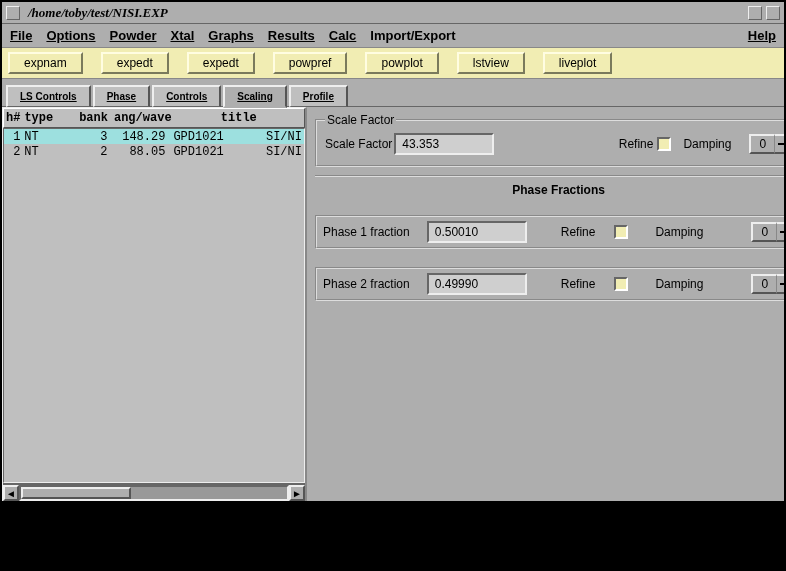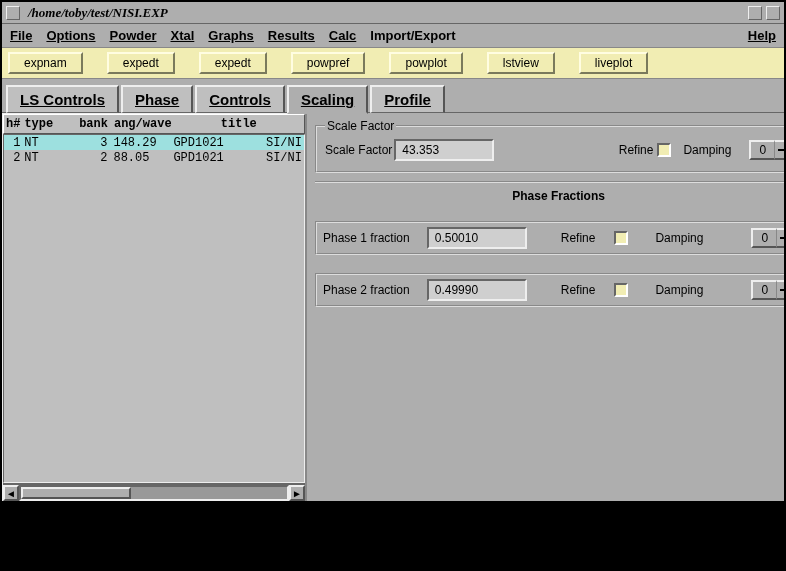--- a/index.html
+++ b/index.html
@@ -62,21 +62,21 @@
     cursor: pointer;
   }
   .menuitem .ul { text-decoration: underline; }
   .menuspacer { flex: 1; }
 
   
   .toolbar {
     background: #f1edb3;
     padding: 4px 6px;
     display: flex;
-    gap: 24px;
+    gap: 18px;
     border-bottom: 1px solid #888;
   }
   .tool-btn {
     background: #f1edb3;
     border-top: 2px solid #fffde1;
     border-left: 2px solid #fffde1;
     border-bottom: 2px solid #7a7a5c;
     border-right: 2px solid #7a7a5c;
     padding: 2px 14px;
     font-size: 12px;
@@ -92,21 +92,21 @@
     gap: 0;
   }
   .tab {
     background: #bfbfbf;
     border-top: 2px solid #eee;
     border-left: 2px solid #eee;
     border-right: 2px solid #555;
     border-bottom: 1px solid #666;
     padding: 4px 12px;
     font-weight: bold;
-    font-size: 15px;
+    font-size: 10px;
     cursor: pointer;
     margin-right: 2px;
     position: relative;
     top: 1px;
   }
   .tab.active {
     background: #aeaeae;
     border-bottom: 2px solid #aeaeae;
     top: 2px;
   }
@@ -152,21 +152,21 @@
     font-size: 12px;
     padding: 0 2px;
     height: 15px;
     align-items: center;
   }
   .row.header { font-weight: bold; background:#bfbfbf; height:18px; }
   .row.sel { background: #9de0df; }
   .c-h { width: 20px; text-align: right; padding-right:4px; }
   .c-t { width: 36px; }
   .c-b { width: 36px; text-align: right; padding-right:6px;margin-left:24px; }
-  .c-a { width: 62px; padding-right:4px;}
+  .c-a { width: 62px; text-align: right; padding-right:4px;}
   .c-ti { width: 148px; text-align: center; }
   
   .row:not(.header) .c-ti { display:flex; }
   .row:not(.header) .c-ti .pt1 { width:72px; text-align:left; padding-left:4px;}
   .row:not(.header) .c-ti .pt2 { flex:1; text-align:right;}
 
   .hscroll {
     height: 18px;
     background: #aeaeae;
     display: flex;

